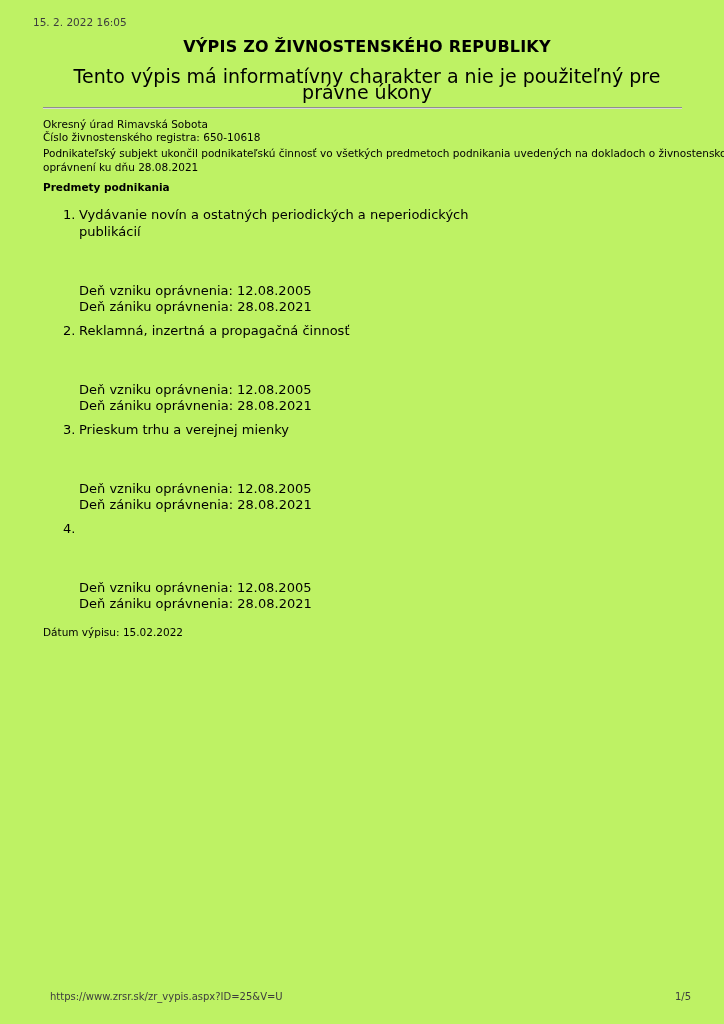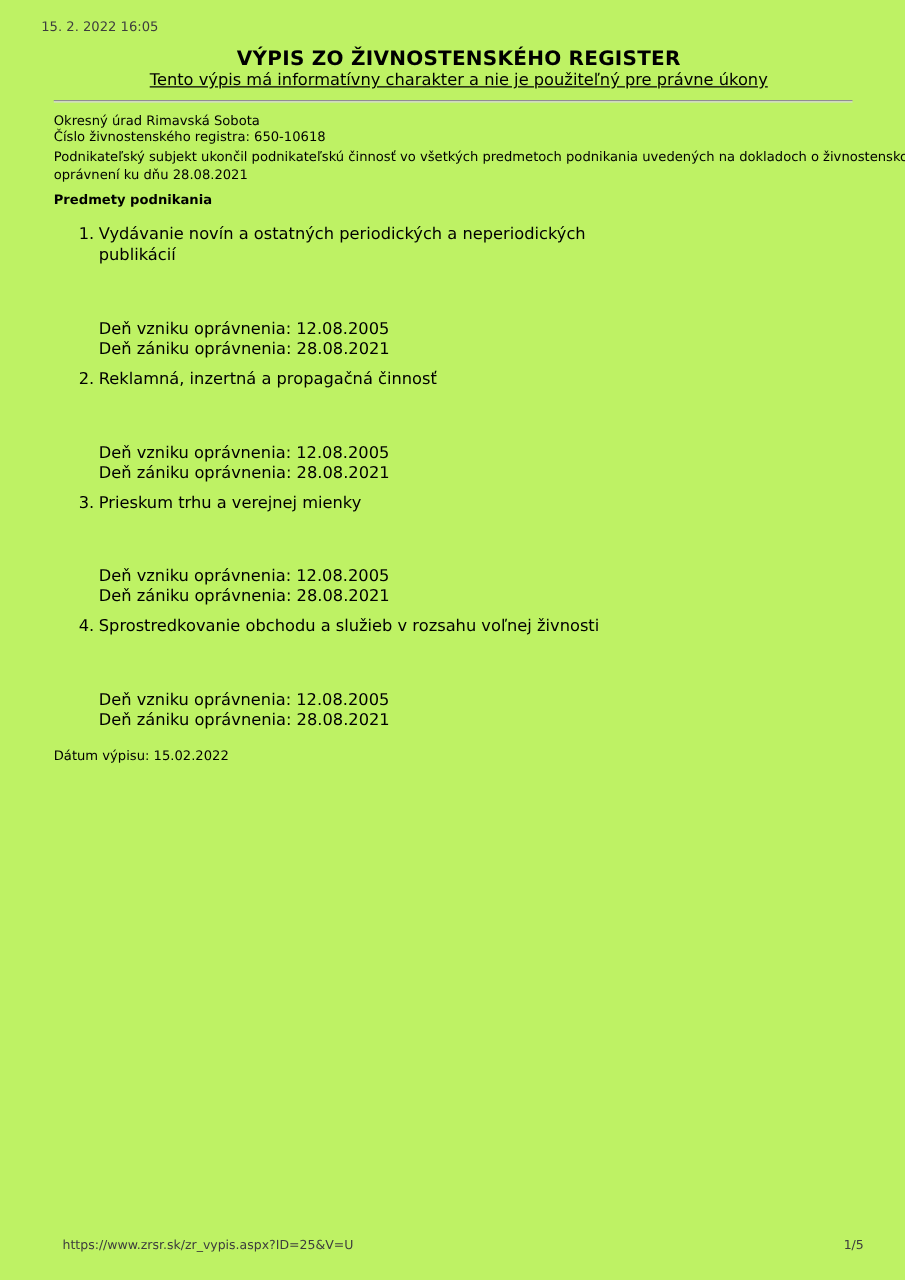--- a/index.html
+++ b/index.html
@@ -25,21 +25,21 @@
     position: absolute; top: 991px; left: 50px; right: 33px;
     display: flex; justify-content: space-between;
     font-size: 10px; color: #3d3d3d;
   }
   
   .content { padding: 0 33px 0 43px; }
   .doc-title {
     margin: 37px 0 0 0; text-align: center;
     font-size: 16px; font-weight: bold; letter-spacing: 0.2px;
   }
-  .subtitle { margin-top: 1px; text-align: center; font-size: 13px; line-height: 16px; text-decoration: underline; }
+  .subtitle { margin-top: 12px; text-align: center; font-size: 19px; line-height: 16px; }
   .divider {
     margin: 7px 9px 0 0; height: 0;
     border: none; border-top: 1px solid #8f8f8f; border-bottom: 1px solid #d9d9d9;
   }
   .office-block { margin-top: 9px; font-size: 10.5px; line-height: 13px; }
   .fields { margin-top: 19px; font-size: 13px; line-height: 15.5px; }
   .field-label { font-weight: bold; }
   .field-value { padding-left: 36px; }
   .note { margin-top: 3px; font-size: 10.5px; line-height: 13.5px; }
   .note-line { white-space: nowrap; }
@@ -52,21 +52,21 @@
 </style>
 </head>
 <body>
 
 <div class="page">
 
   <span class="print-header-date">15. 2. 2022 16:05</span>
 
   <div class="content">
 
-    <div class="doc-title">VÝPIS ZO ŽIVNOSTENSKÉHO REGISTER</div>
+    <div class="doc-title">VÝPIS ZO ŽIVNOSTENSKÉHO REPUBLIKY</div>
 
     <div class="subtitle">Tento výpis má informatívny charakter a nie je použiteľný pre právne úkony</div>
 
     <hr class="divider">
 
     <div class="office-block">
       <div>Okresný úrad Rimavská Sobota</div>
       <div>
         <span>Číslo živnostenského registra:</span>
         <span>650-10618</span>
@@ -111,21 +111,20 @@
     </div>
     <div class="subject-dates">
       <div>Deň vzniku oprávnenia: 12.08.2005</div>
       <div>Deň zániku oprávnenia: 28.08.2021</div>
     </div>
   </div>
 
   <div class="subject">
     <div class="subject-head">
       <span class="subject-number">4.</span>
-      <span class="subject-title">Sprostredkovanie obchodu a služieb v rozsahu voľnej živnosti</span>
     </div>
     <div class="subject-dates">
       <div>Deň vzniku oprávnenia: 12.08.2005</div>
       <div>Deň zániku oprávnenia: 28.08.2021</div>
     </div>
   </div>
 </div>
 
     <div class="issue-date">
       <span>Dátum výpisu:</span>

